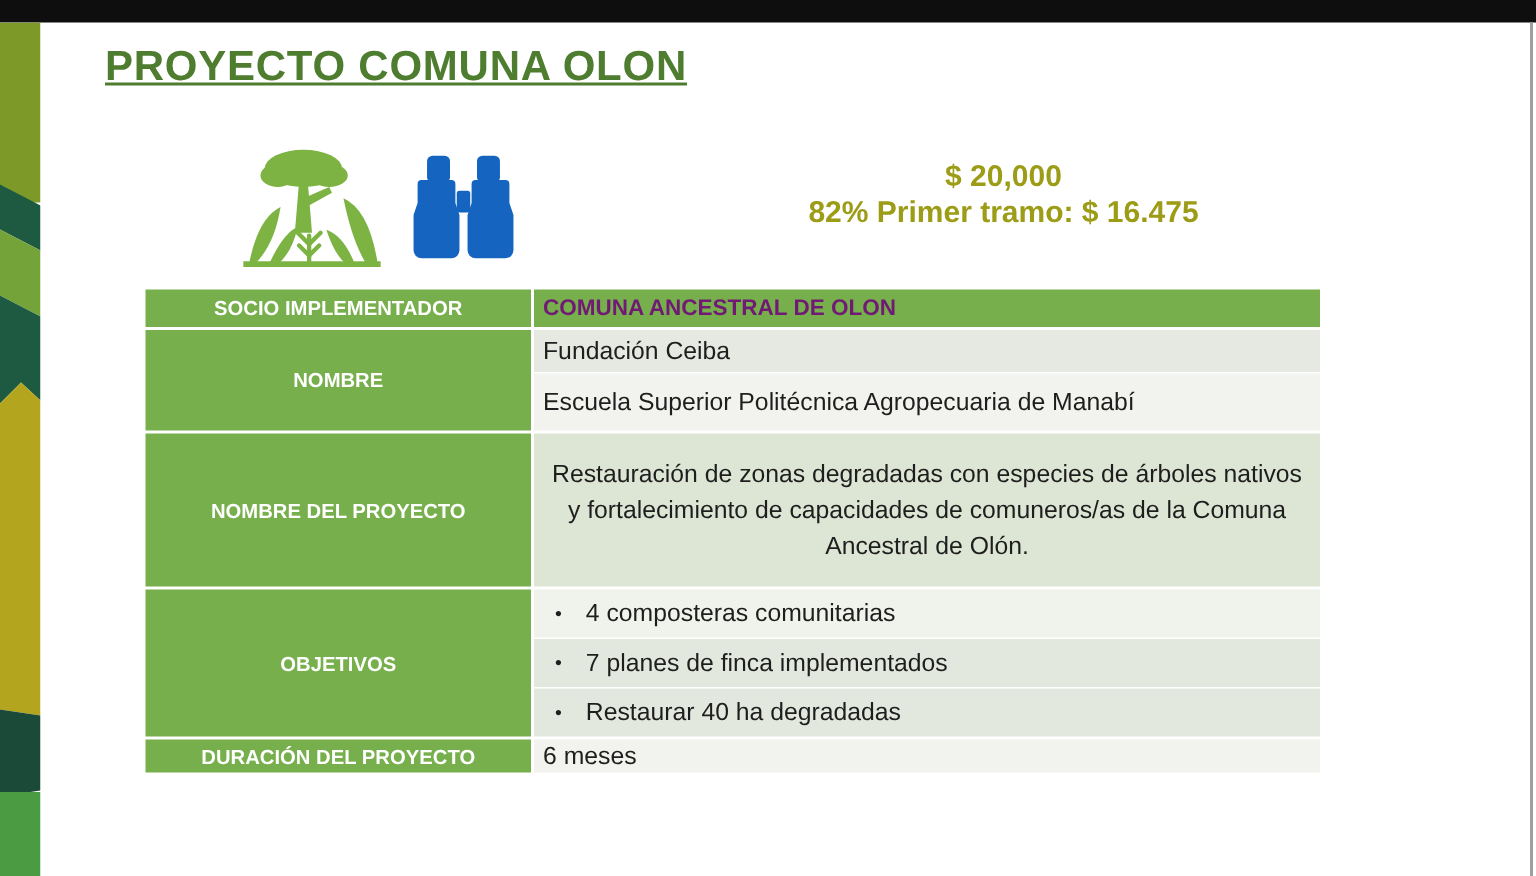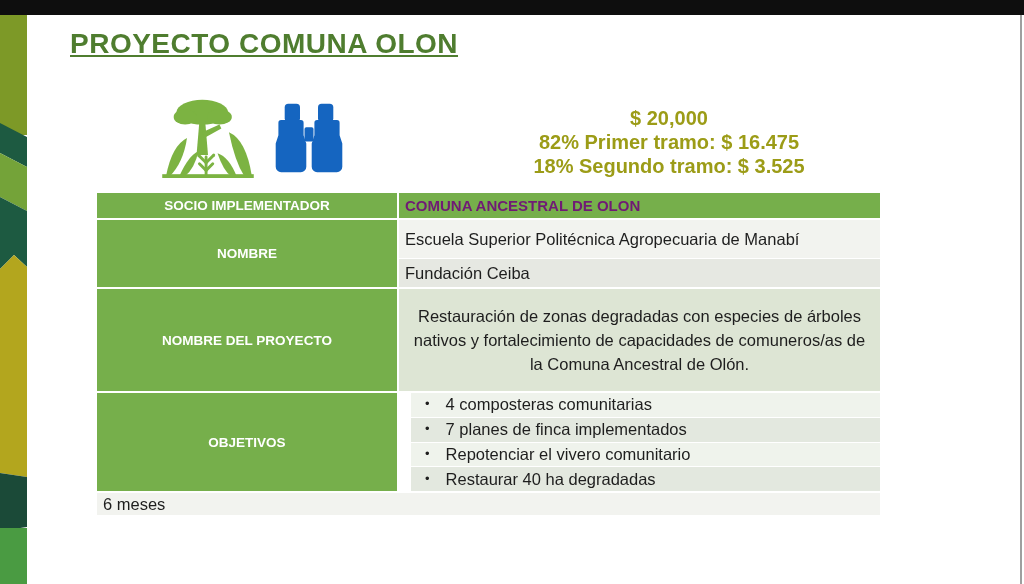--- a/index.html
+++ b/index.html
@@ -10,32 +10,32 @@
   .left-strip{position:absolute;left:0;top:15px;width:27px;height:569px;}
   .page-title{position:absolute;left:70px;top:28px;font-size:28px;font-weight:bold;
               letter-spacing:.5px;color:#4f7d2f;text-decoration:underline;}
   .icon-forest{position:absolute;left:160px;top:96px;width:96px;height:82px;}
   .icon-binoculars{position:absolute;left:272px;top:102px;width:74px;height:72px;}
   .funding{position:absolute;left:469px;top:106px;width:400px;text-align:center;
            color:#9c9c17;font-weight:bold;font-size:20px;line-height:24px;}
   
   .tbl{position:absolute;left:97px;top:193px;width:783px;display:flex;flex-direction:column;row-gap:2px;}
   .trow{display:flex;column-gap:2px;}
-  .lcell{width:300px;background:#76af4b;color:#fff;font-weight:bold;font-size:13.5px;
+  .lcell{width:257px;background:#76af4b;color:#fff;font-weight:bold;font-size:13.5px;
          display:flex;align-items:center;justify-content:center;text-align:center;flex:0 0 auto;}
   .rwrap{width:466px;display:flex;flex-direction:column;row-gap:1px;flex:1;}
   .rcell{color:#1e1e1e;font-size:16.5px;display:flex;align-items:center;padding:0 6px;}
   .rcell.ghead{background:#76af4b;color:#701a75;font-weight:bold;font-size:15px;}
   .bg-a{background:#f2f3ef;}   
   .bg-b{background:#e6e8e2;}   
   .bg-sage{background:#dde5d4;}
   .bg-c{background:#eff3ec;}
   .bg-d{background:#e3e8df;}
   .centered{justify-content:center;text-align:center;padding:0 12px;line-height:24px;}
-  .bullet{padding-left:14px;margin-left:12px;}
+  .bullet{padding-left:14px;}
   .bullet::before{content:"•";font-size:13px;margin-right:16px;position:relative;top:-1px;}
 </style>
 </head>
 <body>
 
 <div class="slide">
 
   <div class="topbar"></div>
   <div class="right-edge"></div>
 
@@ -79,59 +79,58 @@
       <rect x="50" y="2" width="17" height="20" rx="4"></rect>
       <rect x="35" y="28" width="10" height="16" rx="2"></rect>
       <path d="M9,20 h22 a3,3 0 0 1 3,3 v14 l3,9 v26 a6,6 0 0 1 -6,6 H9 a6,6 0 0 1 -6,-6 V46 l3,-9 V23 a3,3 0 0 1 3,-3 z"></path>
       <path d="M49,20 h22 a3,3 0 0 1 3,3 v14 l3,9 v26 a6,6 0 0 1 -6,6 H49 a6,6 0 0 1 -6,-6 V46 l3,-9 V23 a3,3 0 0 1 3,-3 z"></path>
     </g>
   </svg>
 
   <div class="funding">
     <div>$ 20,000</div>
     <div>82% Primer tramo: $ 16.475</div>
-    <div>18% Segundo tramo: $ 3.525</div>
   </div>
 
   <div class="tbl">
 
     <div class="trow" style="height:25px">
       <div class="lcell">SOCIO IMPLEMENTADOR</div>
       <div class="rwrap">
           <div class="rcell ghead" style="flex:1">COMUNA ANCESTRAL DE OLON</div>
         </div>
     </div>
 
     <div class="trow" style="height:67px">
       <div class="lcell">NOMBRE</div>
       <div class="rwrap">
+        <div class="rcell bg-b" style="height:28px">Fundación Ceiba</div>
         <div class="rcell bg-a" style="flex:1">Escuela Superior Politécnica Agropecuaria de Manabí</div>
-        <div class="rcell bg-b" style="height:28px">Fundación Ceiba</div>
       </div>
     </div>
 
     <div class="trow" style="height:102px">
       <div class="lcell">NOMBRE DEL PROYECTO</div>
       <div class="rwrap">
           <div class="rcell bg-sage centered" style="flex:1">Restauración de zonas degradadas con especies de árboles nativos y fortalecimiento de capacidades de comuneros/as de la Comuna Ancestral de Olón.</div>
         </div>
     </div>
 
     <div class="trow" style="height:98px">
       <div class="lcell">OBJETIVOS</div>
       <div class="rwrap">
         <div class="rcell bullet bg-c" style="flex:1">4 composteras comunitarias</div>
         <div class="rcell bullet bg-d" style="flex:1">7 planes de finca implementados</div>
-        <div class="rcell bullet bg-c" style="flex:1">Repotenciar el vivero comunitario</div>
         <div class="rcell bullet bg-d" style="flex:1">Restaurar 40 ha degradadas</div>
       </div>
     </div>
 
 
 
     <div class="trow" style="height:22px">
+      <div class="lcell">DURACIÓN DEL PROYECTO</div>
       <div class="rwrap">
           <div class="rcell bg-a" style="flex:1">6 meses</div>
         </div>
     </div>
 
   </div>
 </div>
 
 </body></html>

